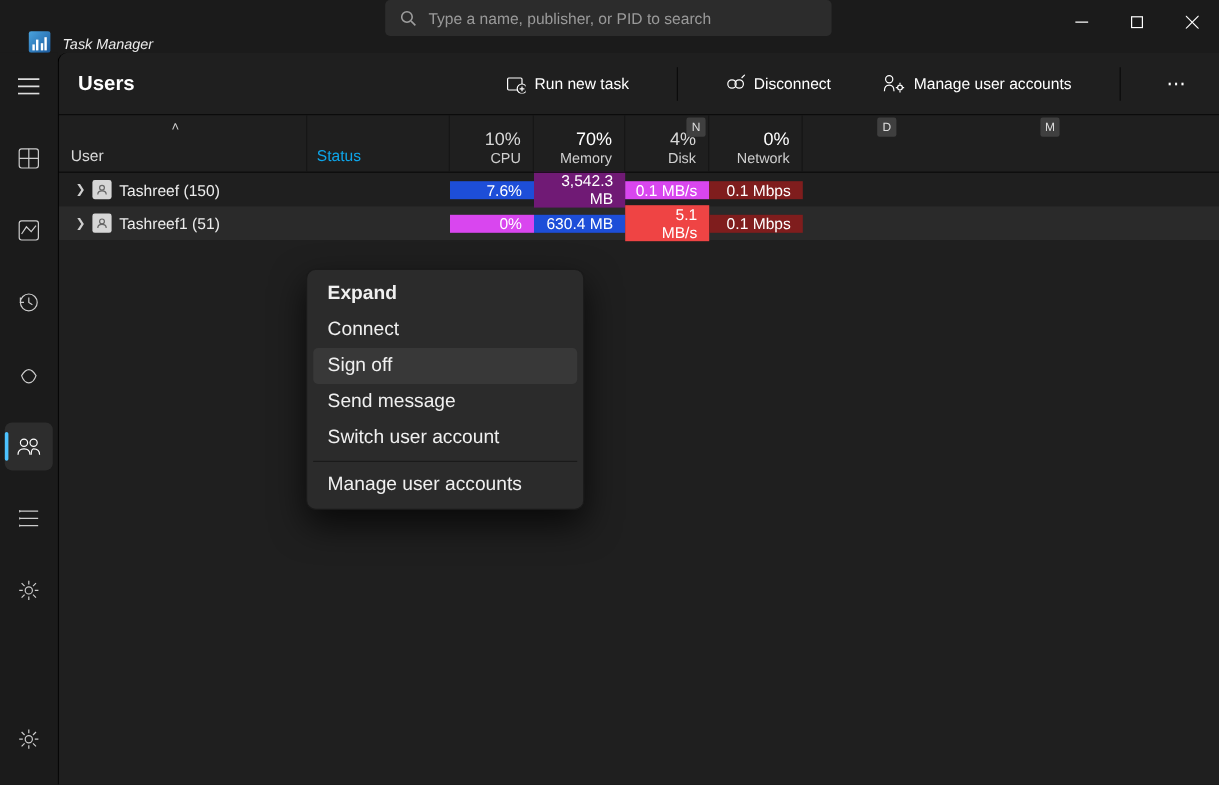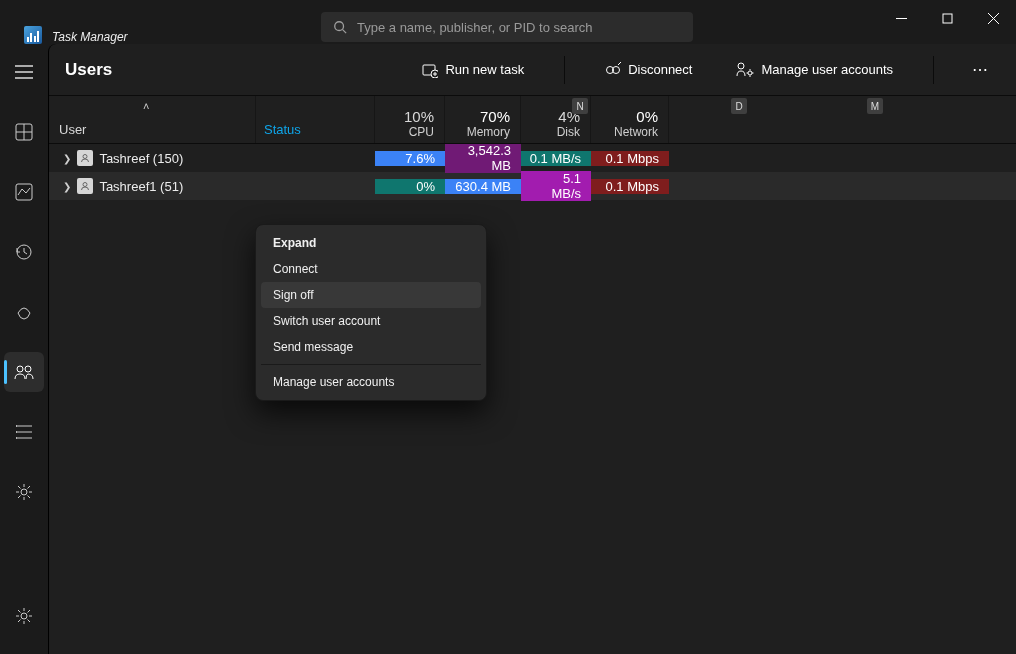--- a/index.html
+++ b/index.html
@@ -30,21 +30,21 @@
   }
   .app-icon span{width:2px;background:#fff;}
   .app-icon span:nth-child(1){height:5px;}
   .app-icon span:nth-child(2){height:9px;}
   .app-icon span:nth-child(3){height:6px;}
   .app-icon span:nth-child(4){height:11px;}
   .titlebar-title { font-size: 12px; color:#ececec; }
   .search-box {
     position: absolute;
     left: 321px;
-    top: 12px;
+    top: 0;
     width: 372px;
     height: 30px;
     background: #2c2c2c;
     border-radius: 4px;
     display: flex;
     align-items: center;
     padding: 0 12px;
     color: #9a9a9a;
   }
   .search-box .sicon { margin-right: 10px; opacity:.8;}
@@ -138,23 +138,23 @@
     height: 28px;
     align-items:center;
     font-size:13px;
   }
   .trow.sel { background:#2a2a2a; }
   .c-user { width:207px; display:flex; align-items:center; gap:6px; padding-left:14px; color:#ececec;}
   .c-status { width:119px; }
   .c-num { width:70px; text-align:right; padding-right:10px; }
   .c-mem { width:76px; text-align:right; padding-right:10px; }
   .c-net { width:78px; text-align:right; padding-right:10px; }
-  .heat0 { background:#0f766e; }
-  .heat1 { background:#3b82f6; }
-  .heat2 { background:#a21caf;padding-left:12px; }
+  .heat0 { background:#d946ef; }
+  .heat1 { background:#1d4ed8; }
+  .heat2 { background:#ef4444;padding-left:12px; }
   .heat3 { background:#701a75; }
   .heat4 { background:#7f1d1d; }
   .chev { font-size:10px; color:#cfcfcf; }
   .avatar {
     width:16px; height:16px; background:#d6d6d6; border-radius:2px;
     display:flex; align-items:center; justify-content:center; color:#555; font-size:9px;
   }
   .ctx-menu {
     position:absolute;
     left: 206px;
@@ -162,21 +162,21 @@
     width: 232px;
     background:#2b2b2b;
     border:1px solid #1a1a1a;
     border-radius:8px;
     box-shadow: 0 12px 28px rgba(0,0,0,.7);
     padding: 5px;
     display:flex; flex-direction:column;
   }
   .ctx-item {
     padding: 6px 12px;
-    font-size:12px;
+    font-size:16px;
     border-radius:4px;
     color:#f0f0f0;
   }
   .ctx-item.bold { font-weight:600; }
   .ctx-item.hover { background:#383838; }
   .ctx-sep { height:1px; background:#1a1a1a; margin:4px 0;}
   svg { display:block; }
 </style>
 </head>
 <body>
@@ -393,20 +393,20 @@
       <div class="c-num heat0">0%</div>
       <div class="c-mem heat1">630.4 MB</div>
       <div class="c-num heat2">5.1 MB/s</div>
       <div class="c-net heat4">0.1 Mbps</div>
     </div>
 
     <div class="ctx-menu">
       <div class="ctx-item bold">Expand</div>
       <div class="ctx-item">Connect</div>
       <div class="ctx-item hover">Sign off</div>
+      <div class="ctx-item">Send message</div>
       <div class="ctx-item">Switch user account</div>
-      <div class="ctx-item">Send message</div>
       <div class="ctx-sep"></div>
       <div class="ctx-item">Manage user accounts</div>
     </div>
 
   </div>
 </div>
 
 </body></html>

